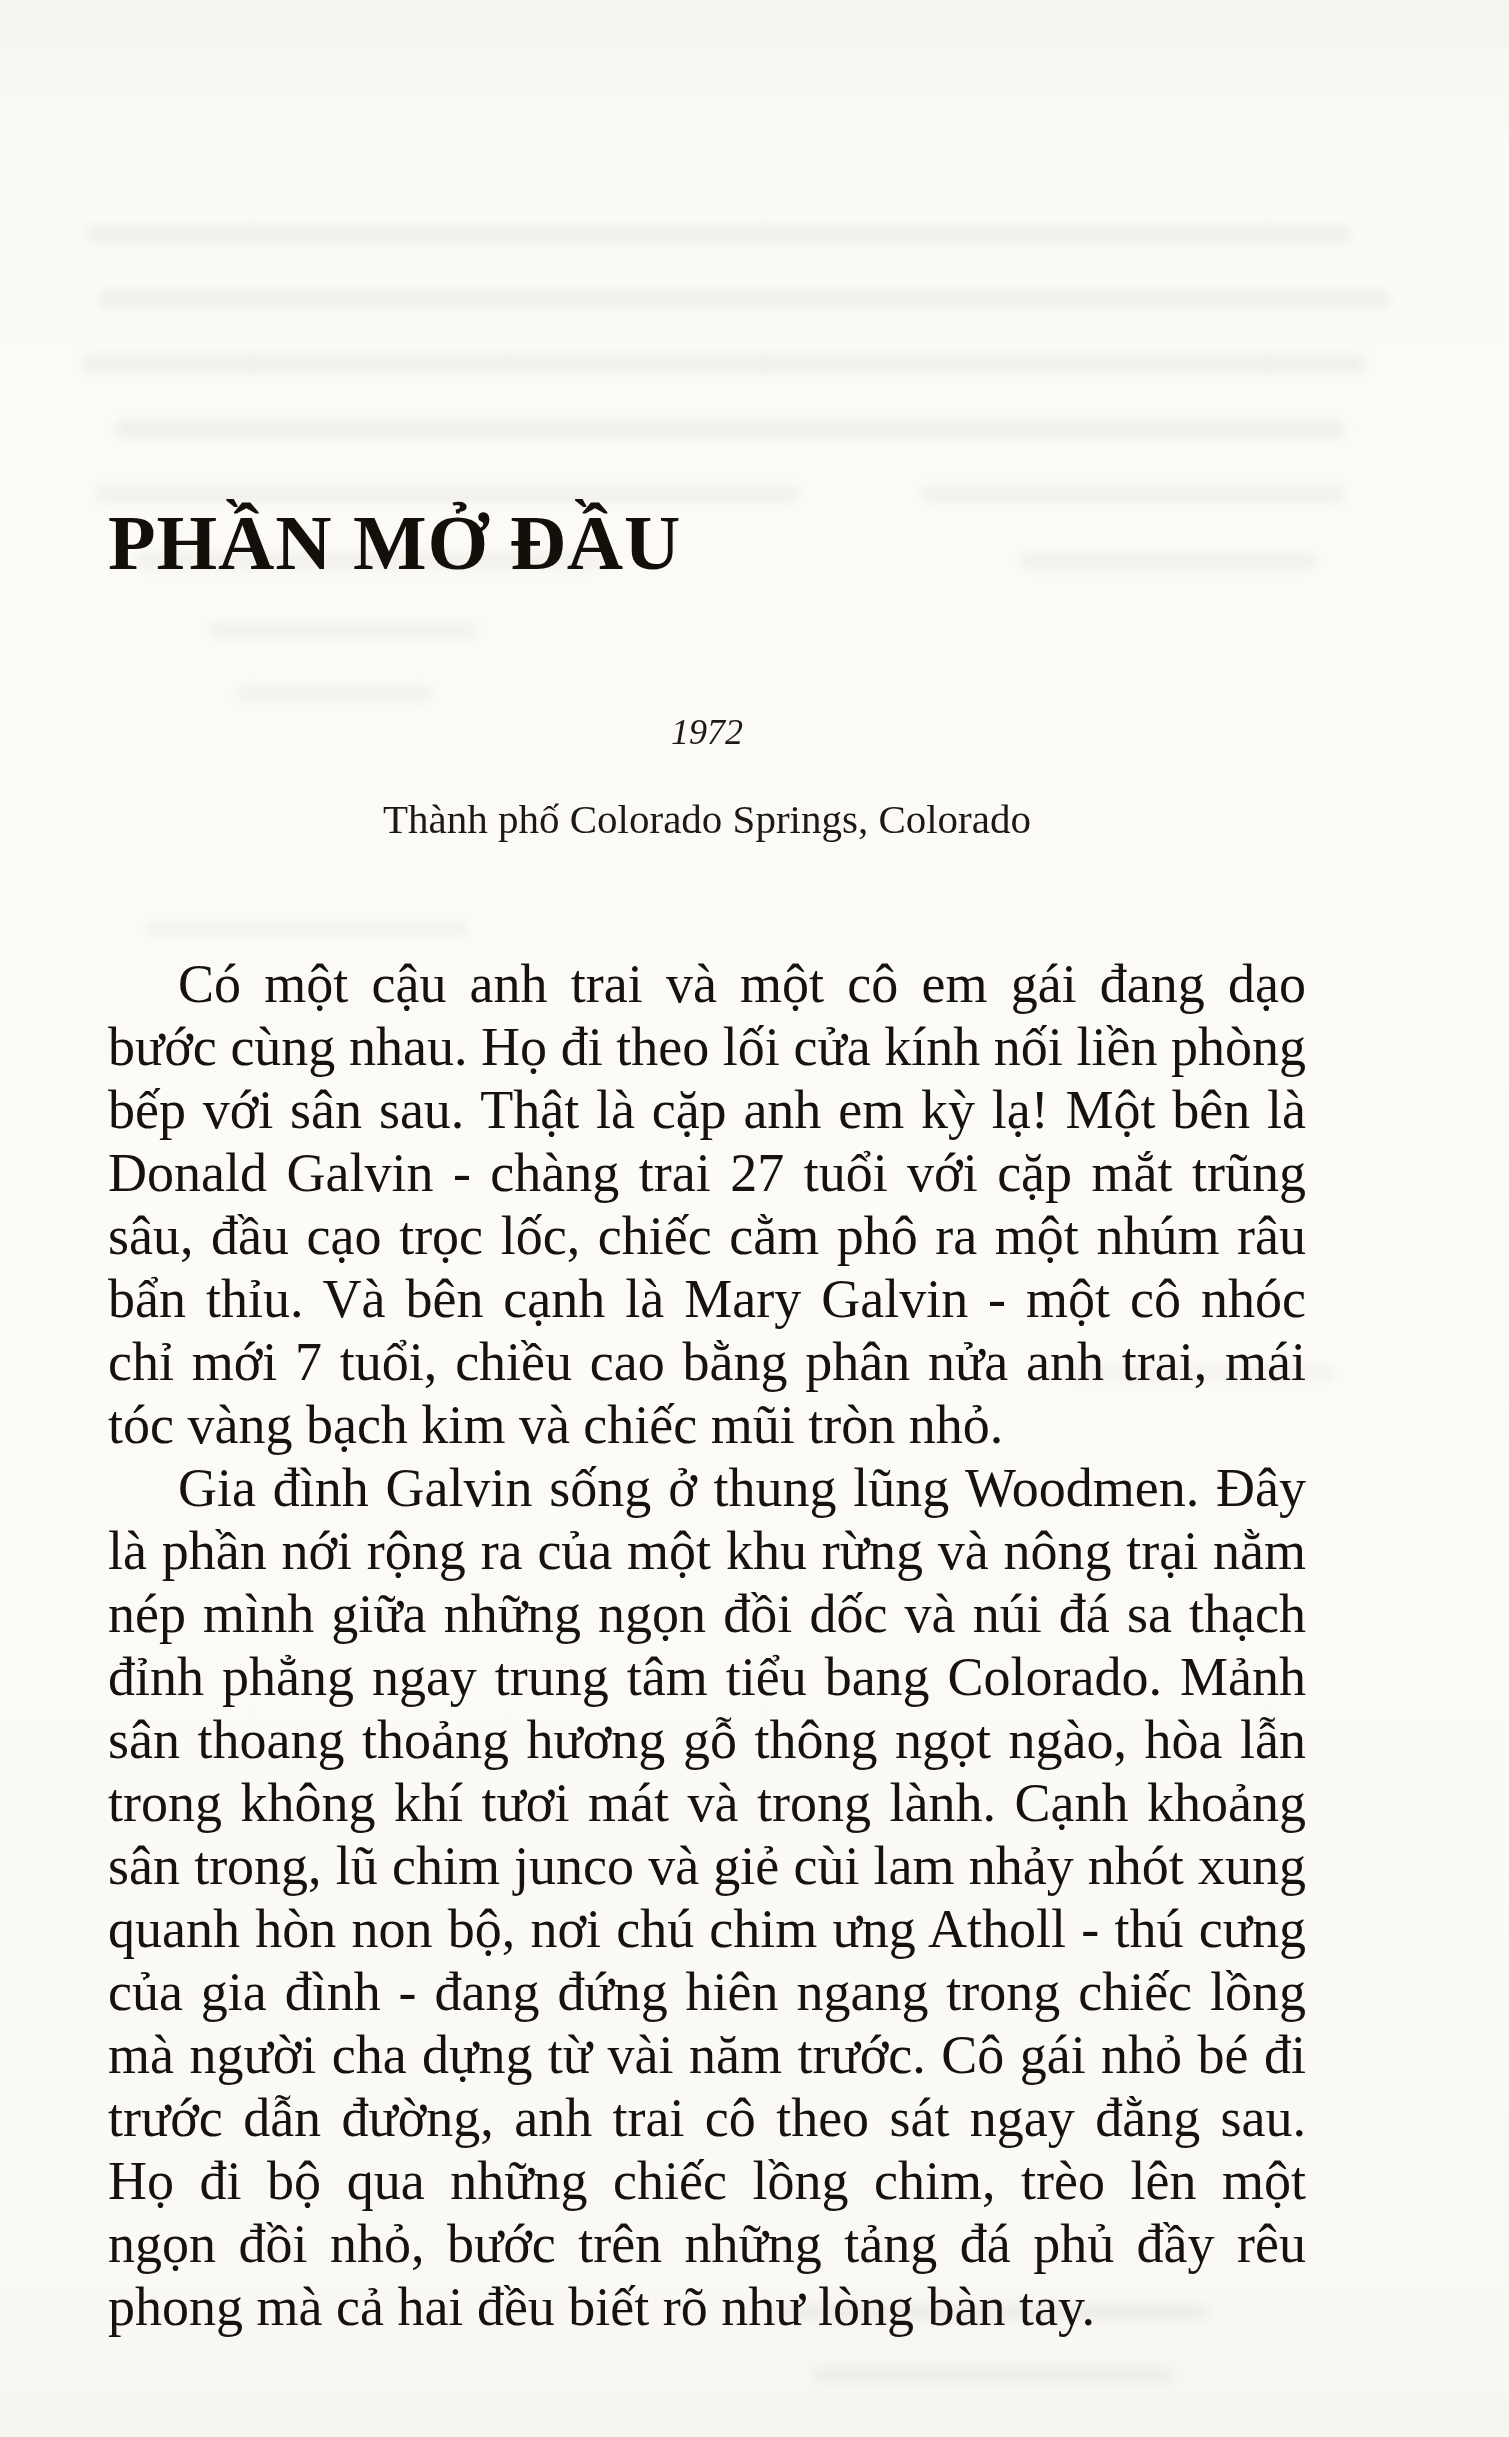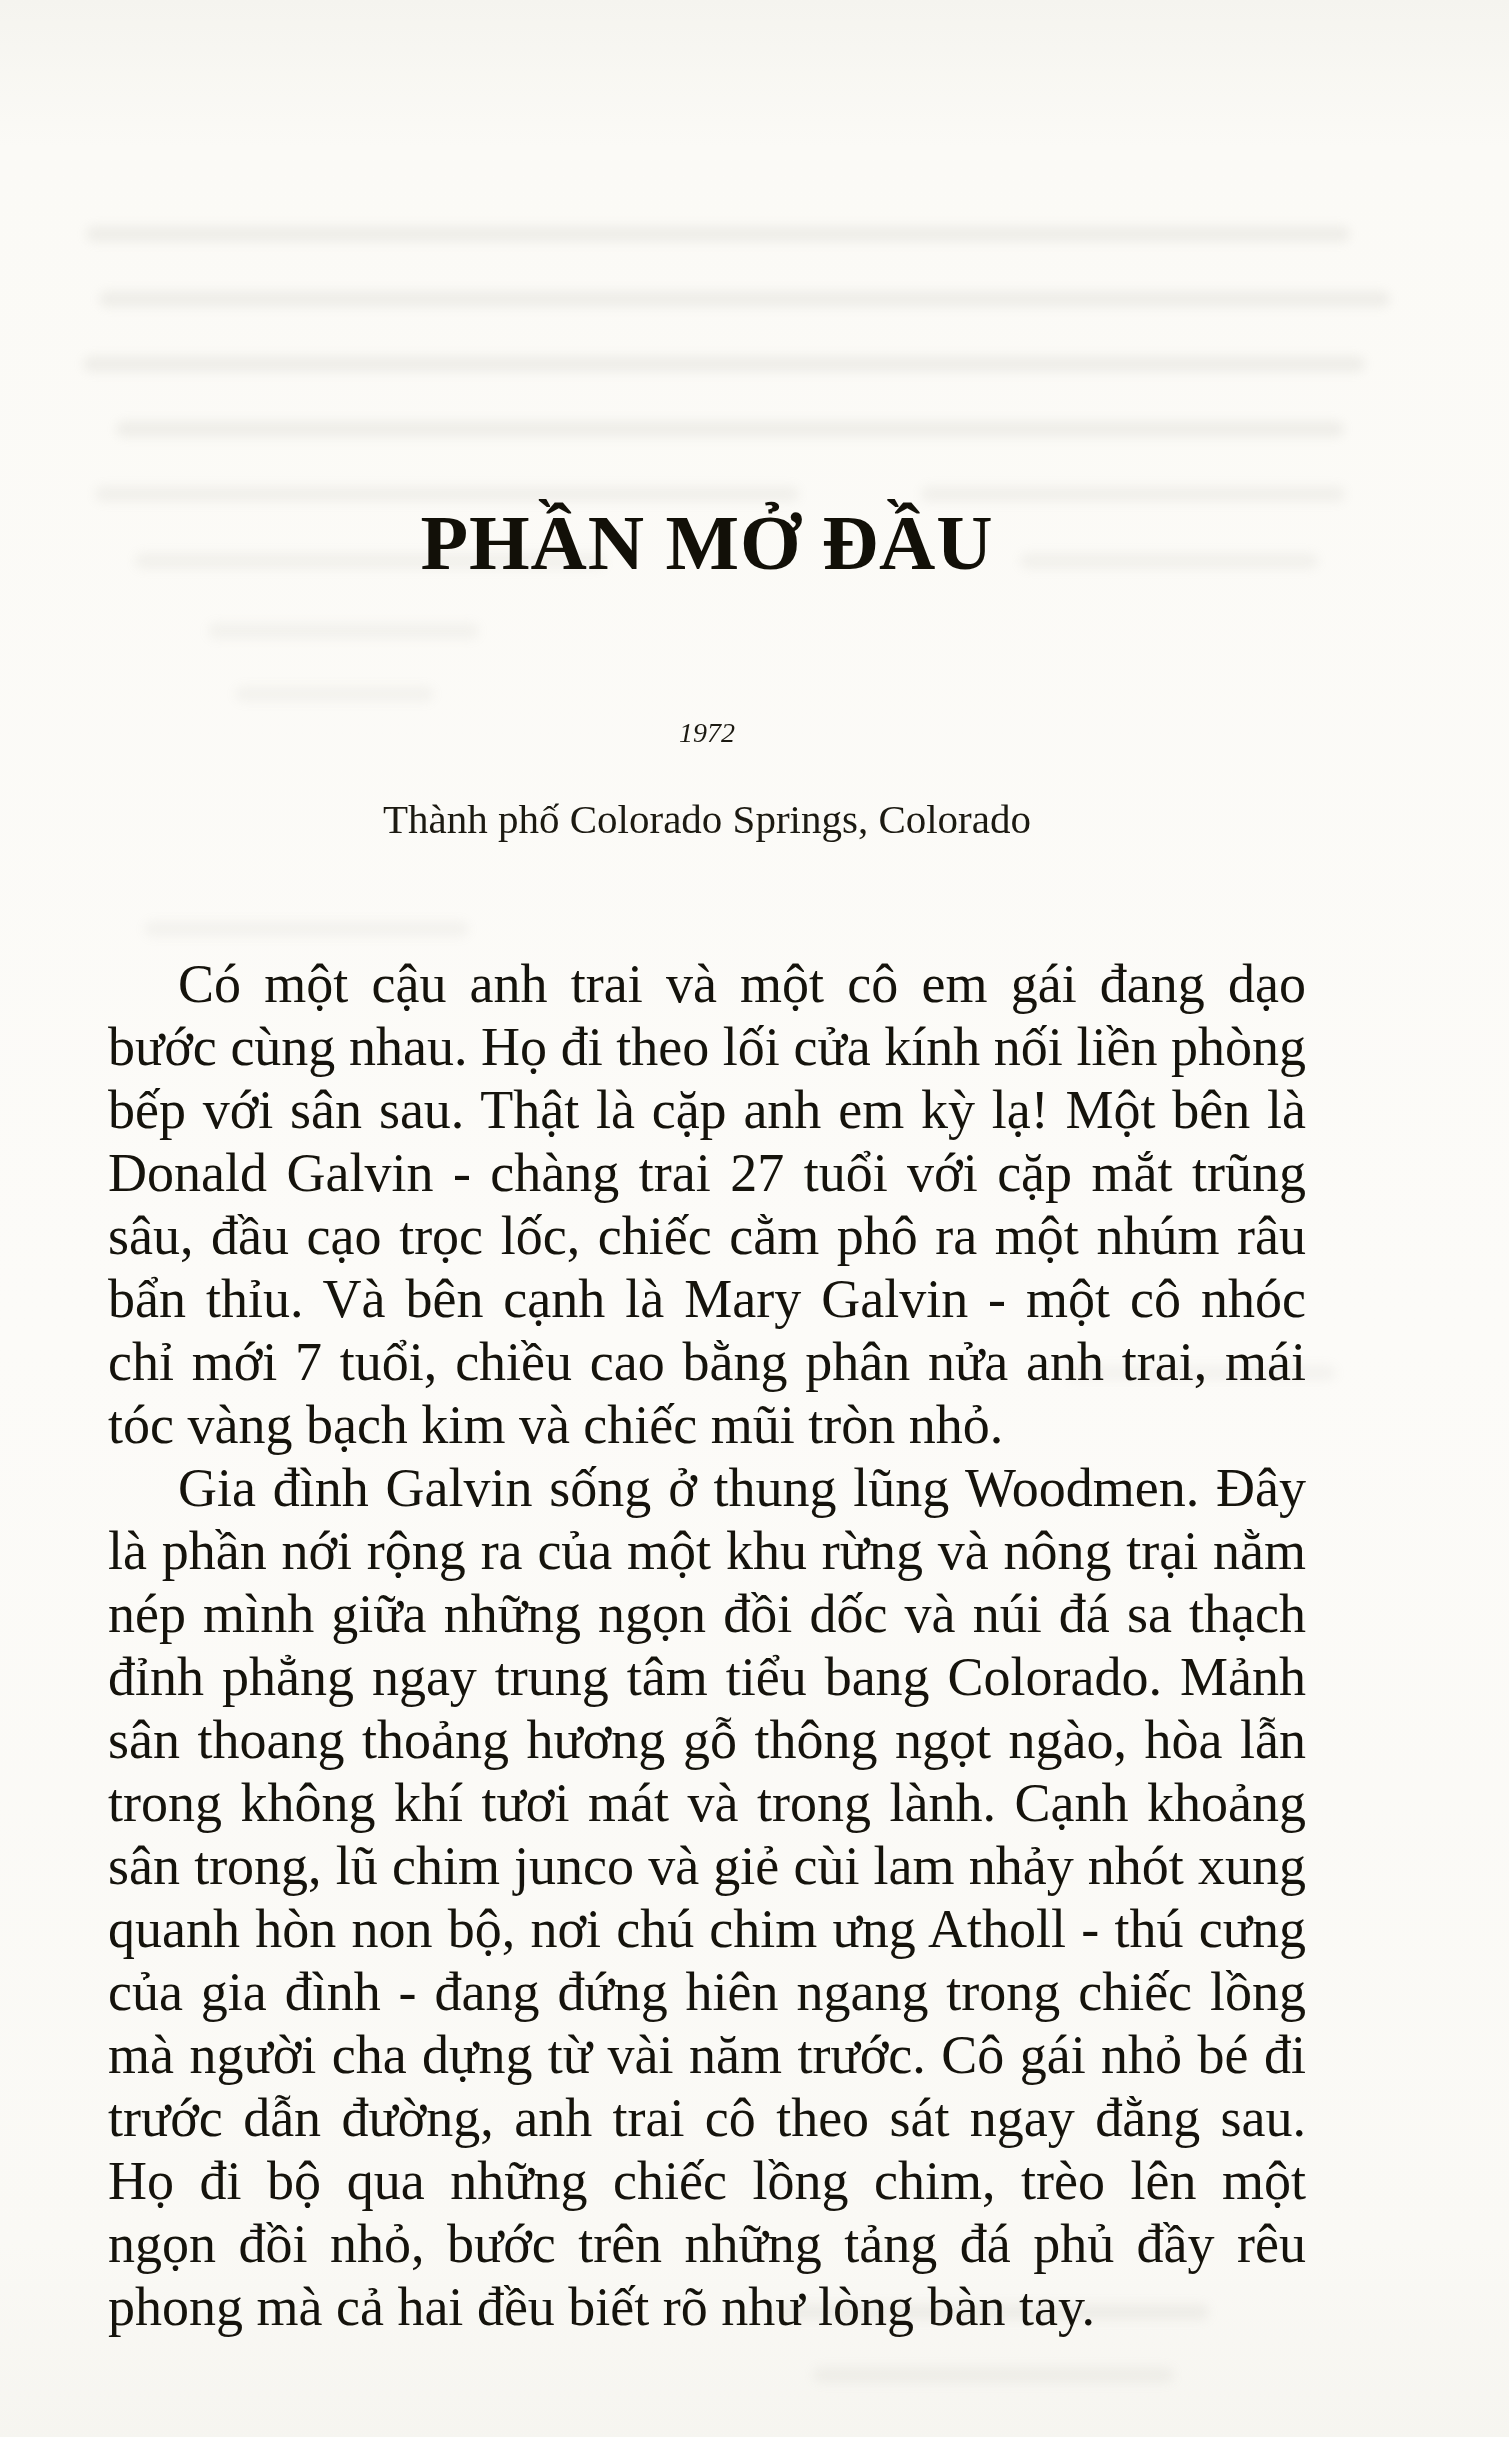--- a/index.html
+++ b/index.html
@@ -28,33 +28,32 @@
   }
   .content {
     position: absolute;
     left: 108px;
     right: 204px;
     top: 0;
   }
   .title {
     margin: 0;
     padding-top: 498px;
-    text-align: center;
     font-size: 78px;
     line-height: 90px;
     font-weight: 700;
     letter-spacing: 0.9px;
     color: #121008;
   }
   .year {
     margin: 0;
     padding-top: 123px;
     text-align: center;
     font-style: italic;
-    font-size: 28px;
+    font-size: 36px;
     line-height: 43px;
     color: #1c1a12;
   }
   .location {
     margin: 0;
     padding-top: 42px;
     text-align: center;
     font-size: 41px;
     line-height: 47px;
     color: #1c1a12;

